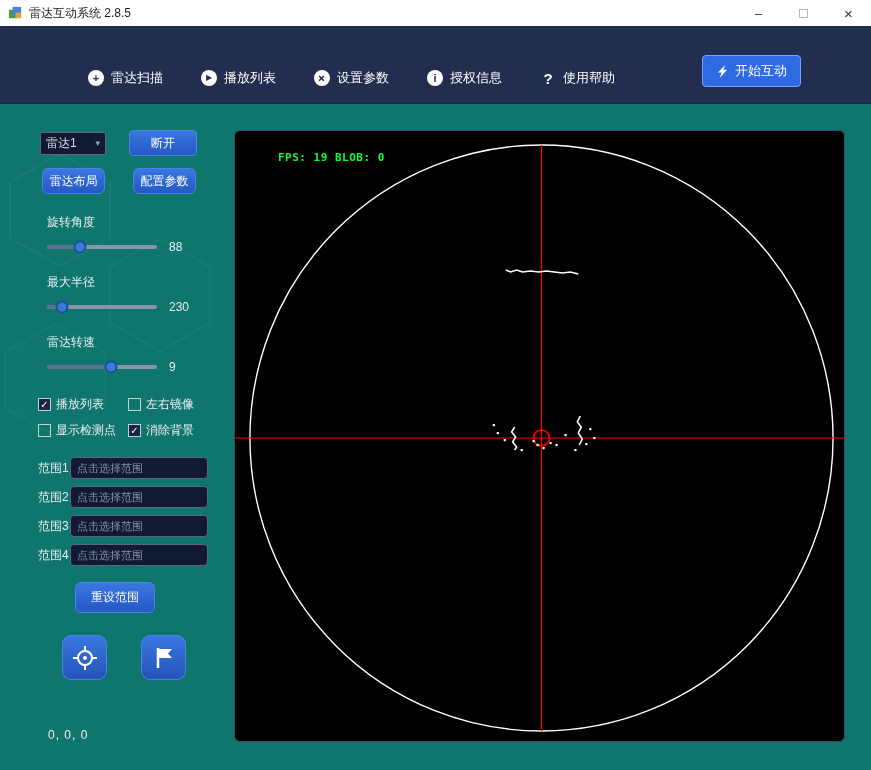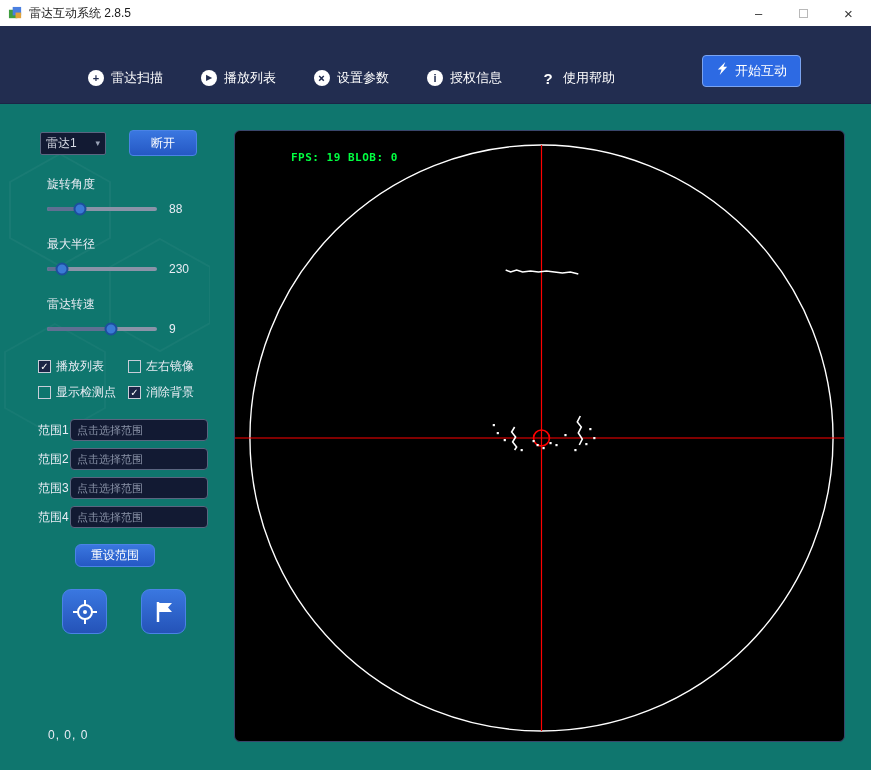--- a/index.html
+++ b/index.html
@@ -17,21 +17,21 @@
   .max-box { width:9px; height:9px; border:1px solid #b9b9b9; display:inline-block; }
   .close-btn { font-size:15px; }
 
   
   .navbar { height:78px; background:#222d50; display:flex; align-items:flex-end; padding:0 70px 16px 88px; flex:0 0 auto; border-bottom:1px solid #1b2546; }
   .nav-item { display:flex; align-items:center; gap:7px; color:#ffffff; font-size:13px; margin-right:38px; cursor:pointer; white-space:nowrap; }
   .icon-circle { width:16px; height:16px; border-radius:50%; background:#ffffff; color:#222d50; display:inline-flex; align-items:center; justify-content:center; font-size:11px; font-weight:bold; line-height:1; }
   .icon-circle.play { font-size:8px; }
   .rot45 { transform:rotate(45deg); font-size:13px; }
   .icon-plain { width:16px; height:16px; display:inline-flex; align-items:center; justify-content:center; color:#ffffff; font-size:15px; font-weight:bold; }
-  .start-btn { margin-left:auto; margin-right:0; background:#2d6ae3; border:1px solid #7aa3f0; border-radius:4px; color:#fff; font-size:13px; padding:6px 13px; display:flex; gap:6px; cursor:pointer; }
+  .start-btn { margin-left:auto; margin-right:0; background:#2d6ae3; border:1px solid #7aa3f0; border-radius:4px; color:#fff; font-size:13px; padding:6px 13px; display:flex; align-items:center; gap:6px; cursor:pointer; }
 
   
   .content { flex:1; display:flex; padding:26px 26px 28px 32px; position:relative; }
   .hex-deco { position:absolute; left:0; top:40px; pointer-events:none; }
 
   .sidebar { width:186px; flex:0 0 auto; display:flex; flex-direction:column; color:#e9ecf4; font-size:12px; position:relative; z-index:1; }
 
   .row { display:flex; align-items:center; }
 
   .select-box { width:66px; height:23px; background:#121a33; border:1px solid #5a6580; border-radius:2px; display:flex; align-items:center; padding:0 5px; color:#d8dce6; font-size:12px; cursor:pointer; margin-left:8px; }
@@ -60,31 +60,31 @@
   .check-item .check { display:none; color:#ffffff; font-size:10px; line-height:1; }
   .check-item.checked .check-box { background:#1b2okay546; }
   .check-item.checked .check { display:block; }
 
   .ranges { margin-top:18px; padding-left:6px; display:flex; flex-direction:column; gap:7px; }
   .range-row { display:flex; align-items:center; }
   .range-label { width:32px; flex:0 0 auto; color:#e9ecf4; font-size:12px; }
   .range-input { width:138px; height:22px; background:#121a33; border:1px solid #5a6580; border-radius:4px; color:#d8dce6; font-size:11px; padding:0 6px; outline:none; }
   .range-input::placeholder { color:#8a93a8; }
 
-  .reset-btn { margin:16px 0 0 43px; width:80px; height:23px; }
+  .reset-btn { margin:16px 0 0 43px; width:80px; height:31px; }
 
   .icon-btn-row { margin-top:22px; padding-left:30px; display:flex; gap:34px; }
   .icon-btn { width:45px; height:45px; border-radius:9px; background:linear-gradient(#3a77e0,#2453b8); border:1px solid #4a82e6; display:flex; align-items:center; justify-content:center; cursor:pointer; }
 
   .sidebar-status { margin-top:auto; padding-left:16px; color:#e9ecf4; font-size:12px; letter-spacing:1px; }
 
   
   .radar-panel { flex:1; margin-left:16px; background:#000000; border:1px solid #39456a; border-radius:6px; position:relative; overflow:hidden; }
   .radar-svg { position:absolute; inset:0; width:100%; height:100%; }
-  .radar-overlay { position:absolute; left:56px; top:20px; color:#00ff41; font-family:"DejaVu Sans Mono",monospace; font-size:11px; font-weight:bold; letter-spacing:0.5px; }
+  .radar-overlay { position:absolute; left:43px; top:20px; color:#00ff41; font-family:"DejaVu Sans Mono",monospace; font-size:11px; font-weight:bold; letter-spacing:0.5px; }
 </style>
 </head>
 <body>
 
 <div class="window">
 
   <div class="titlebar">
     <svg class="app-logo" viewBox="0 0 16 16">
       <rect x="1" y="4" width="9" height="9" fill="#3f9e3f"></rect>
       <rect x="5" y="1" width="9" height="9" fill="#4a7fe0"></rect>
@@ -140,20 +140,24 @@
     <div class="sidebar">
 
       <div class="row">
         <div class="select-box">
           <span>雷达1</span>
           <span class="caret">▾</span>
         </div>
         <button class="btn-blue disconnect">断开</button>
       </div>
 
+      <div class="row btn-row2">
+        <button class="btn-blue btn-pill">雷达布局</button>
+        <button class="btn-blue btn-pill">配置参数</button>
+      </div>
 
       <div class="slider-group">
         <div class="slider-label">旋转角度</div>
         <div class="slider-row">
           <div class="slider-track">
             <div class="slider-fill" style="width: 30%;"></div>
             <div class="slider-thumb" style="left: 30%;"></div>
           </div>
           <span class="slider-value">88</span>
         </div>

